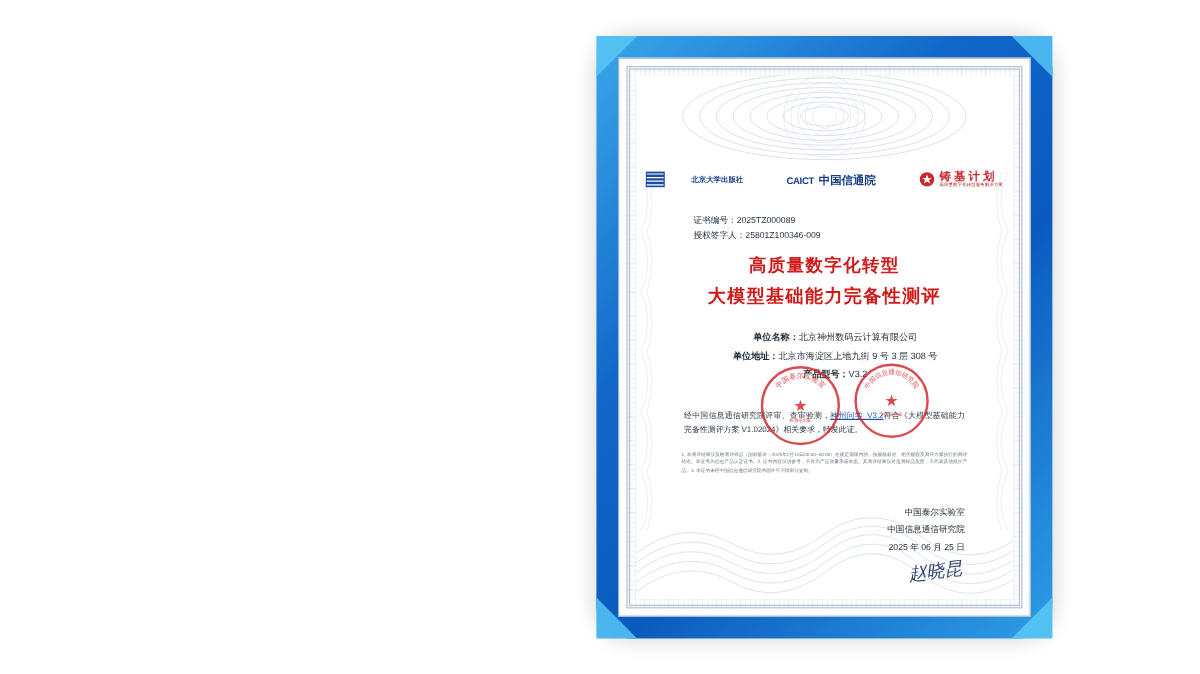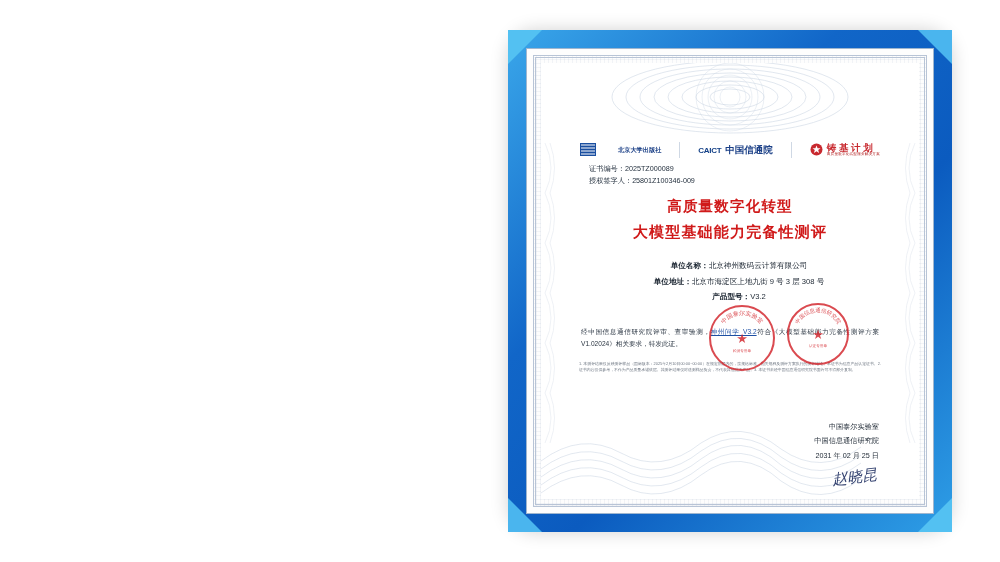--- a/index.html
+++ b/index.html
@@ -15,23 +15,23 @@
   #stage {
     position: relative;
     width: 1000px;
     height: 562px;
     background: #ffffff;
   }
 
   
   .cert-outer {
     position: absolute;
-    left: 508px;
+    left: 497px;
     top: 30px;
-    width: 444px;
+    width: 380px;
     height: 502px;
     background: linear-gradient(135deg, #3aa7ea 0%, #1166c8 35%, #0b5bbf 60%, #2e9ee6 100%);
     box-shadow: 0 0 18px rgba(0,0,0,0.18);
     border-radius: 27px;
   }
   
   .corner-accent {
     position: absolute;
     width: 0; height: 0;
     border-style: solid;
@@ -125,21 +125,21 @@
     white-space: nowrap;
     line-height: 1.1;
   }
   .divider-v {
     width: 1px;
     height: 16px;
     background: #cfd8e4;
   }
 
   .numbers {
-    margin-top: 0;
+    margin-top: 15px;
     margin-left: 22px;
     font-size: 7.2px;
     color: #25313f;
     line-height: 1.7;
   }
 
   .titles {
     margin-top: 10px;
     text-align: center;
   }
@@ -394,21 +394,21 @@
               </text>
             </svg>
             <span class="seal-star">★</span>
             <span class="seal-inner-label">认证专用章</span>
           </div>
 
           <div class="sign-area">
             <div class="sign-line">中国泰尔实验室</div>
             <div class="sign-line">中国信息通信研究院</div>
             <div class="sign-cursive">赵晓昆</div>
-            <div class="sign-line">2031 年 02 月 25 日</div>
+            <div class="sign-line">2025 年 06 月 25 日</div>
           </div>
 
         </div>
       </div>
     </div>
   </div>
 
 </div>
 
 </body></html>

